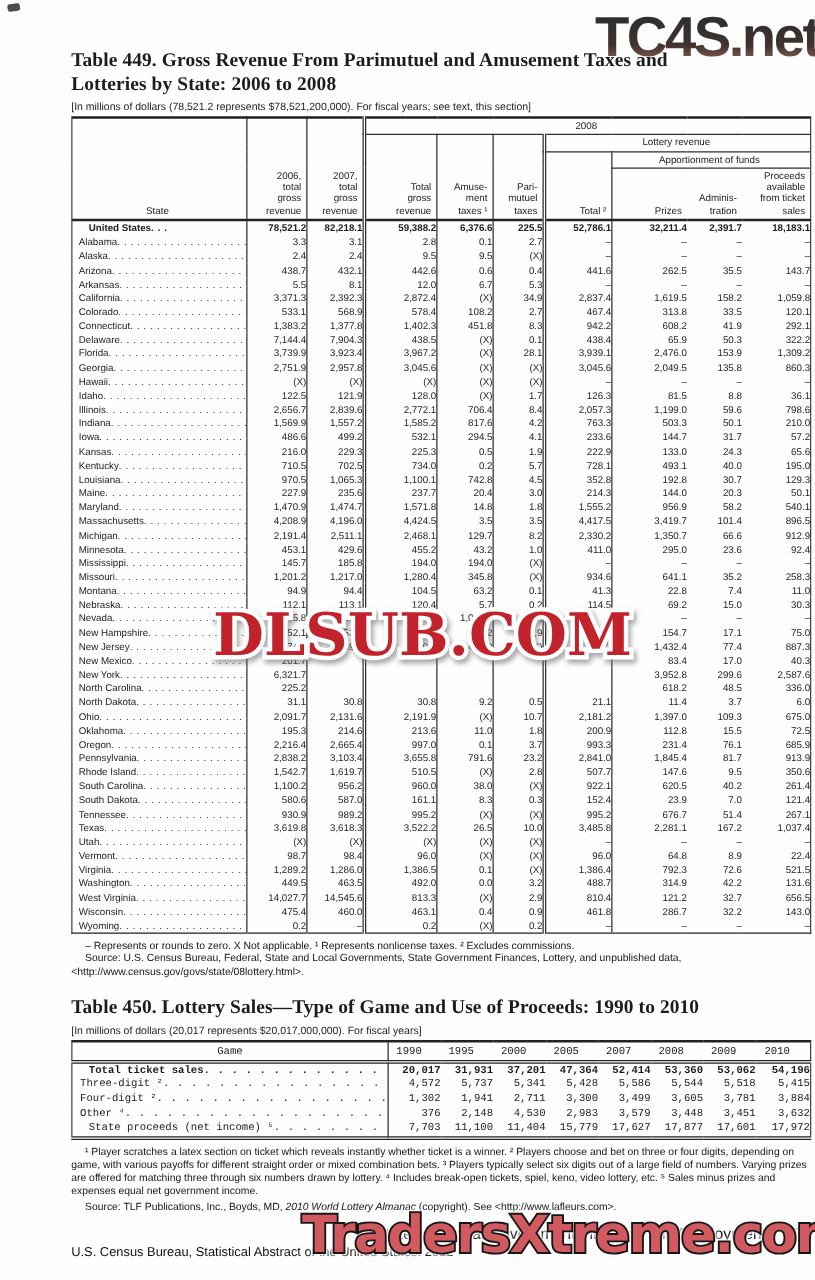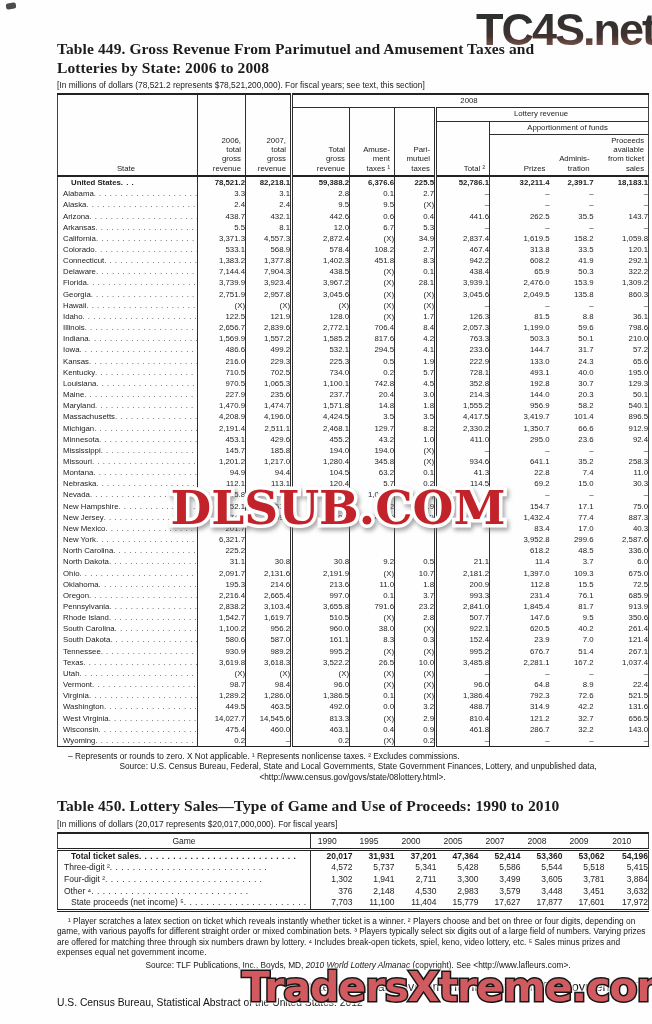--- a/index.html
+++ b/index.html
@@ -43,27 +43,27 @@
   .nm { white-space:nowrap; }
   .dots { flex:1; overflow:hidden; white-space:nowrap; color:#222; }
   .dots::after { content:" . . . . . . . . . . . . . . . . . . . . . . . . . . . ."; letter-spacing:.5px; }
   .usd::after { content:" . . ."; letter-spacing:.5px; }
   tr.b td, .b { font-weight:bold; }
   .us .lw { padding-left:13px; }
 
   
   .fnote { font-size:8.3px; line-height:10.4px; margin-top:4px; color:#151515; }
   .fnote p.ind { text-indent:11px; }
-  .srcline { margin-top:0;text-align:center; }
+  .srcline { margin-top:0; }
   .it { font-style:italic; }
 
   
   .t450-wrap { margin-top:15px; }
   #t450 { border-top:2px solid #222; border-bottom:3px double #222;
-          border-left:1px solid #444; border-right:1px solid #444; }
+          border-left:1px solid #444; border-right:1px solid #444;font-family:Liberation Mono, monospace; }
   #t450 thead tr { border-bottom:3px double #222; }
   #t450 th { font-weight:normal; font-size:8.5px; padding:2px 0 2px; }
   #t450 th.game { text-align:center; border-right:1px solid #2e2e2e; }
   #t450 th.yr { text-align:center; padding-right:9px; }
   #t450 td { font-size:8.5px; line-height:11.6px; height:11.6px; padding:0; overflow:hidden; }
   td.glbl { border-right:1px solid #2e2e2e; }
   td.gnum { text-align:right; padding-right:5px; white-space:nowrap; }
   .glbl .lw { padding-left:6px; }
   .glbl.ind .lw { padding-left:13px; }
 
@@ -238,21 +238,21 @@
           <td class="num c8">–</td>
         </tr>
         <tr>
           <td class="lbl">
             <div class="lw">
               <span class="nm">California</span>
               <span class="dots"></span>
             </div>
           </td>
           <td class="num c0">3,371.3</td>
-          <td class="num c1">4,557.3</td>
+          <td class="num c1">2,392.3</td>
           <td class="num c2">2,872.4</td>
           <td class="num c3">(X)</td>
           <td class="num c4">34.9</td>
           <td class="num c5">2,837.4</td>
           <td class="num c6">1,619.5</td>
           <td class="num c7">158.2</td>
           <td class="num c8">1,059.8</td>
         </tr>
         <tr>
           <td class="lbl">

